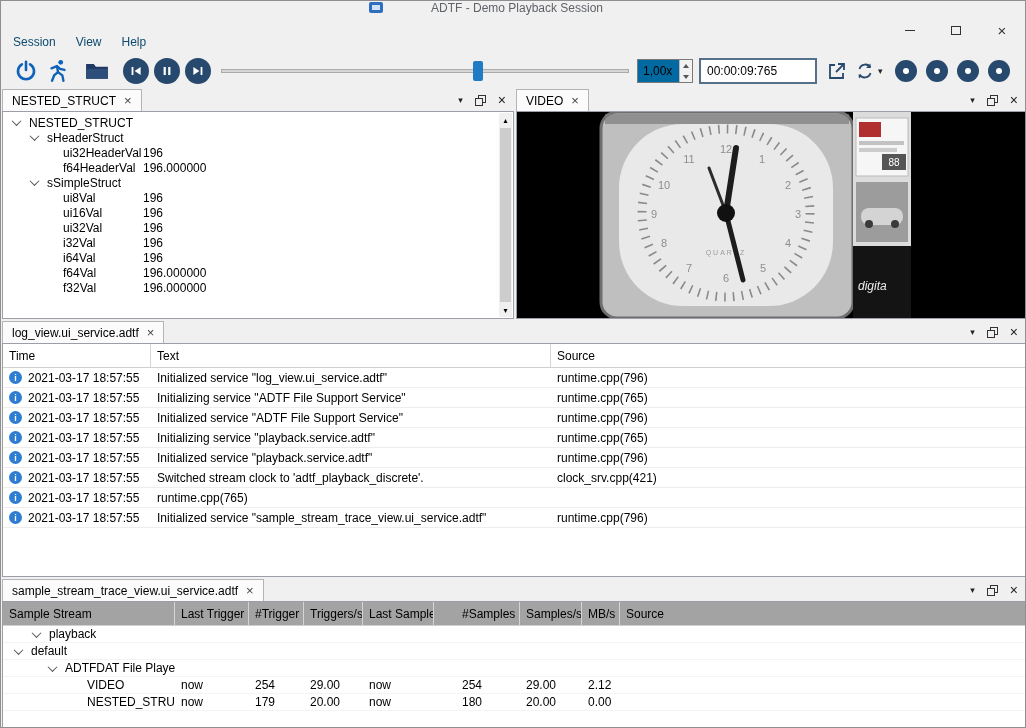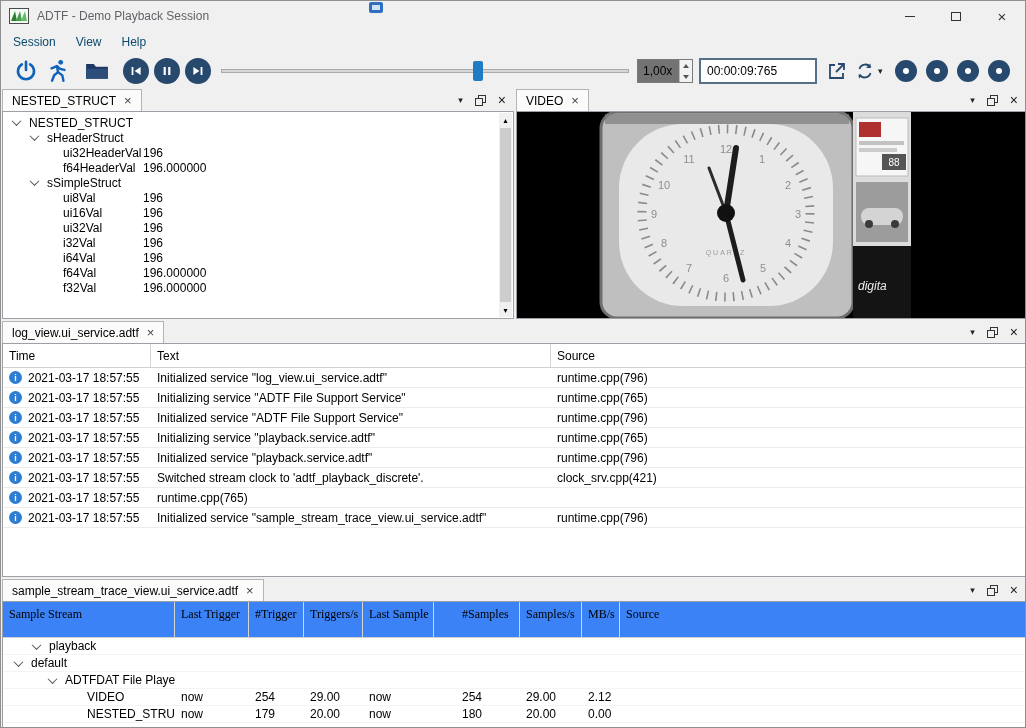--- a/index.html
+++ b/index.html
@@ -5,21 +5,21 @@
   :root{
     --accent:#1e7bc4; --icon-blue:#0e63b8; --icon-navy:#27496d;
     --folder-navy:#1f3864; --info-blue:#2d7dd2;
   }
   *{box-sizing:border-box; margin:0; padding:0;}
   body{background:#ffffff; font-family:"Liberation Sans",sans-serif;}
   .window{position:relative; width:1026px; height:728px; background:#f0f0f0;
           border:1px solid #8f8f8f; font-size:12px; color:#000; overflow:hidden;}
 
   
-  .titlebar{position:absolute; top:0; left:0; right:0; height:30px; display:flex; align-items:center;}
+  .titlebar{position:absolute; top:0; left:0; right:0; height:30px; display:flex; align-items:center;flex-direction:column;}
   .app-icon{margin-left:8px; width:20px; height:18px;}
   .title-text{margin-left:8px; color:#5f6368;}
   .stray-icon{position:absolute; left:368px; top:1px; width:14px; height:11px;
               background:#2f6fbe; border-radius:2px; display:flex; align-items:center; justify-content:center;}
   .stray-icon i{display:block; width:8px; height:5px; background:#cfe3f7;}
   .win-controls{margin-left:auto; display:flex; height:30px;}
   .win-btn{width:46px; height:30px; display:flex; align-items:center; justify-content:center; color:#333;}
   .glyph-min{width:10px; border-top:1px solid #333;}
   .glyph-max{width:10px; height:9px; border:1px solid #333;}
   .glyph-close{font-size:15px; line-height:15px;}
@@ -35,21 +35,21 @@
   .blue{color:var(--icon-blue);}
   .folder{color:var(--folder-navy);}
   .circle-btn{width:26px; height:26px; border-radius:50%; background:var(--icon-navy);
               display:flex; align-items:center; justify-content:center;}
   .circle-sm{width:22px; height:22px; border-radius:50%; background:var(--icon-navy);
               display:flex; align-items:center; justify-content:center;}
   .dot{width:6px; height:6px; border-radius:50%; background:#fff;}
   .slider{position:relative; width:408px; height:24px;}
   .slider-track{position:absolute; left:0; right:0; top:10px; height:4px; background:#d6d6d6; border:1px solid #aaa;}
   .slider-handle{position:absolute; top:2px; width:10px; height:20px; background:var(--accent); border-radius:2px;}
-  .spinbox{display:flex; width:56px; height:24px; border:1px solid #7a7a7a; background:#737373;}
+  .spinbox{display:flex; width:56px; height:24px; border:1px solid #7a7a7a; background:#0369a1;}
   .spin-text{flex:1; padding:4px 0 0 5px;}
   .spin-arrows{width:13px; border-left:1px solid #bbb; display:flex; flex-direction:column;}
   .spin-up,.spin-down{flex:1; display:flex; align-items:center; justify-content:center; background:#f2f2f2;}
   .tri-up{width:0; height:0; border-left:3.5px solid transparent; border-right:3.5px solid transparent; border-bottom:4.5px solid #555;}
   .tri-down{width:0; height:0; border-left:3.5px solid transparent; border-right:3.5px solid transparent; border-top:4.5px solid #555;}
   .time-field{width:118px; height:26px; border:2px solid #56708a; background:#fff; padding:4px 0 0 6px;}
   .dd-arrow{font-size:9px; color:#222; margin-left:3px;}
 
   
   .panel{position:absolute; background:#f0f0f0;}
@@ -77,21 +77,21 @@
   .log-header{height:24px; display:flex; background:#fff; border-bottom:1px solid #d0d0d0;}
   .lh{padding:5px 0 0 6px; border-right:1px solid #d5d5d5;}
   .c-time{width:148px; flex:none;} .c-text{width:400px; flex:none;} .c-srcl{flex:1; border-right:none;}
   .log-row{height:20px; display:flex; align-items:center; border-bottom:1px solid #ededed;}
   .lc{padding-left:6px; overflow:hidden; white-space:nowrap;}
   .lc.c-time{display:flex; align-items:center; gap:6px;}
   .info-icon{flex:none; width:13px; height:13px; border-radius:50%; background:var(--info-blue); color:#fff;
              font-size:9px; font-weight:bold; display:inline-flex; align-items:center; justify-content:center;}
 
   
-  .trace-header{height:36px; display:flex; background:#3b82f6; border-bottom:1px solid #d0d0d0;font-family:Liberation Serif, serif;}
+  .trace-header{height:24px; display:flex; background:#a3a3a3; border-bottom:1px solid #d0d0d0;}
   .th{padding:5px 0 0 6px; border-right:1px solid #d5d5d5; overflow:hidden; white-space:nowrap;}
   .c-stream{width:172px; flex:none;} .c-lt{width:74px; flex:none;} .c-nt{width:55px; flex:none;}
   .c-ts{width:59px; flex:none;} .c-ls{width:71px; flex:none;} .c-ns{width:64px; flex:none;margin-left:22px;}
   .c-ss{width:62px; flex:none;} .c-mb{width:38px; flex:none;} .c-src{flex:1; border-right:none;}
   .trace-row{height:17px; display:flex; align-items:center; border-bottom:1px solid #f4f4f4;}
   .tc{padding-left:6px; overflow:hidden; white-space:nowrap;}
   .tcell-tree{display:flex; align-items:center;}
   .tl0{padding-left:12px;} .tl1{padding-left:30px;} .tl2{padding-left:46px;} .tl3{padding-left:84px;}
 
   .video-body{background:#000; border:1px solid #9aa0a6;}

